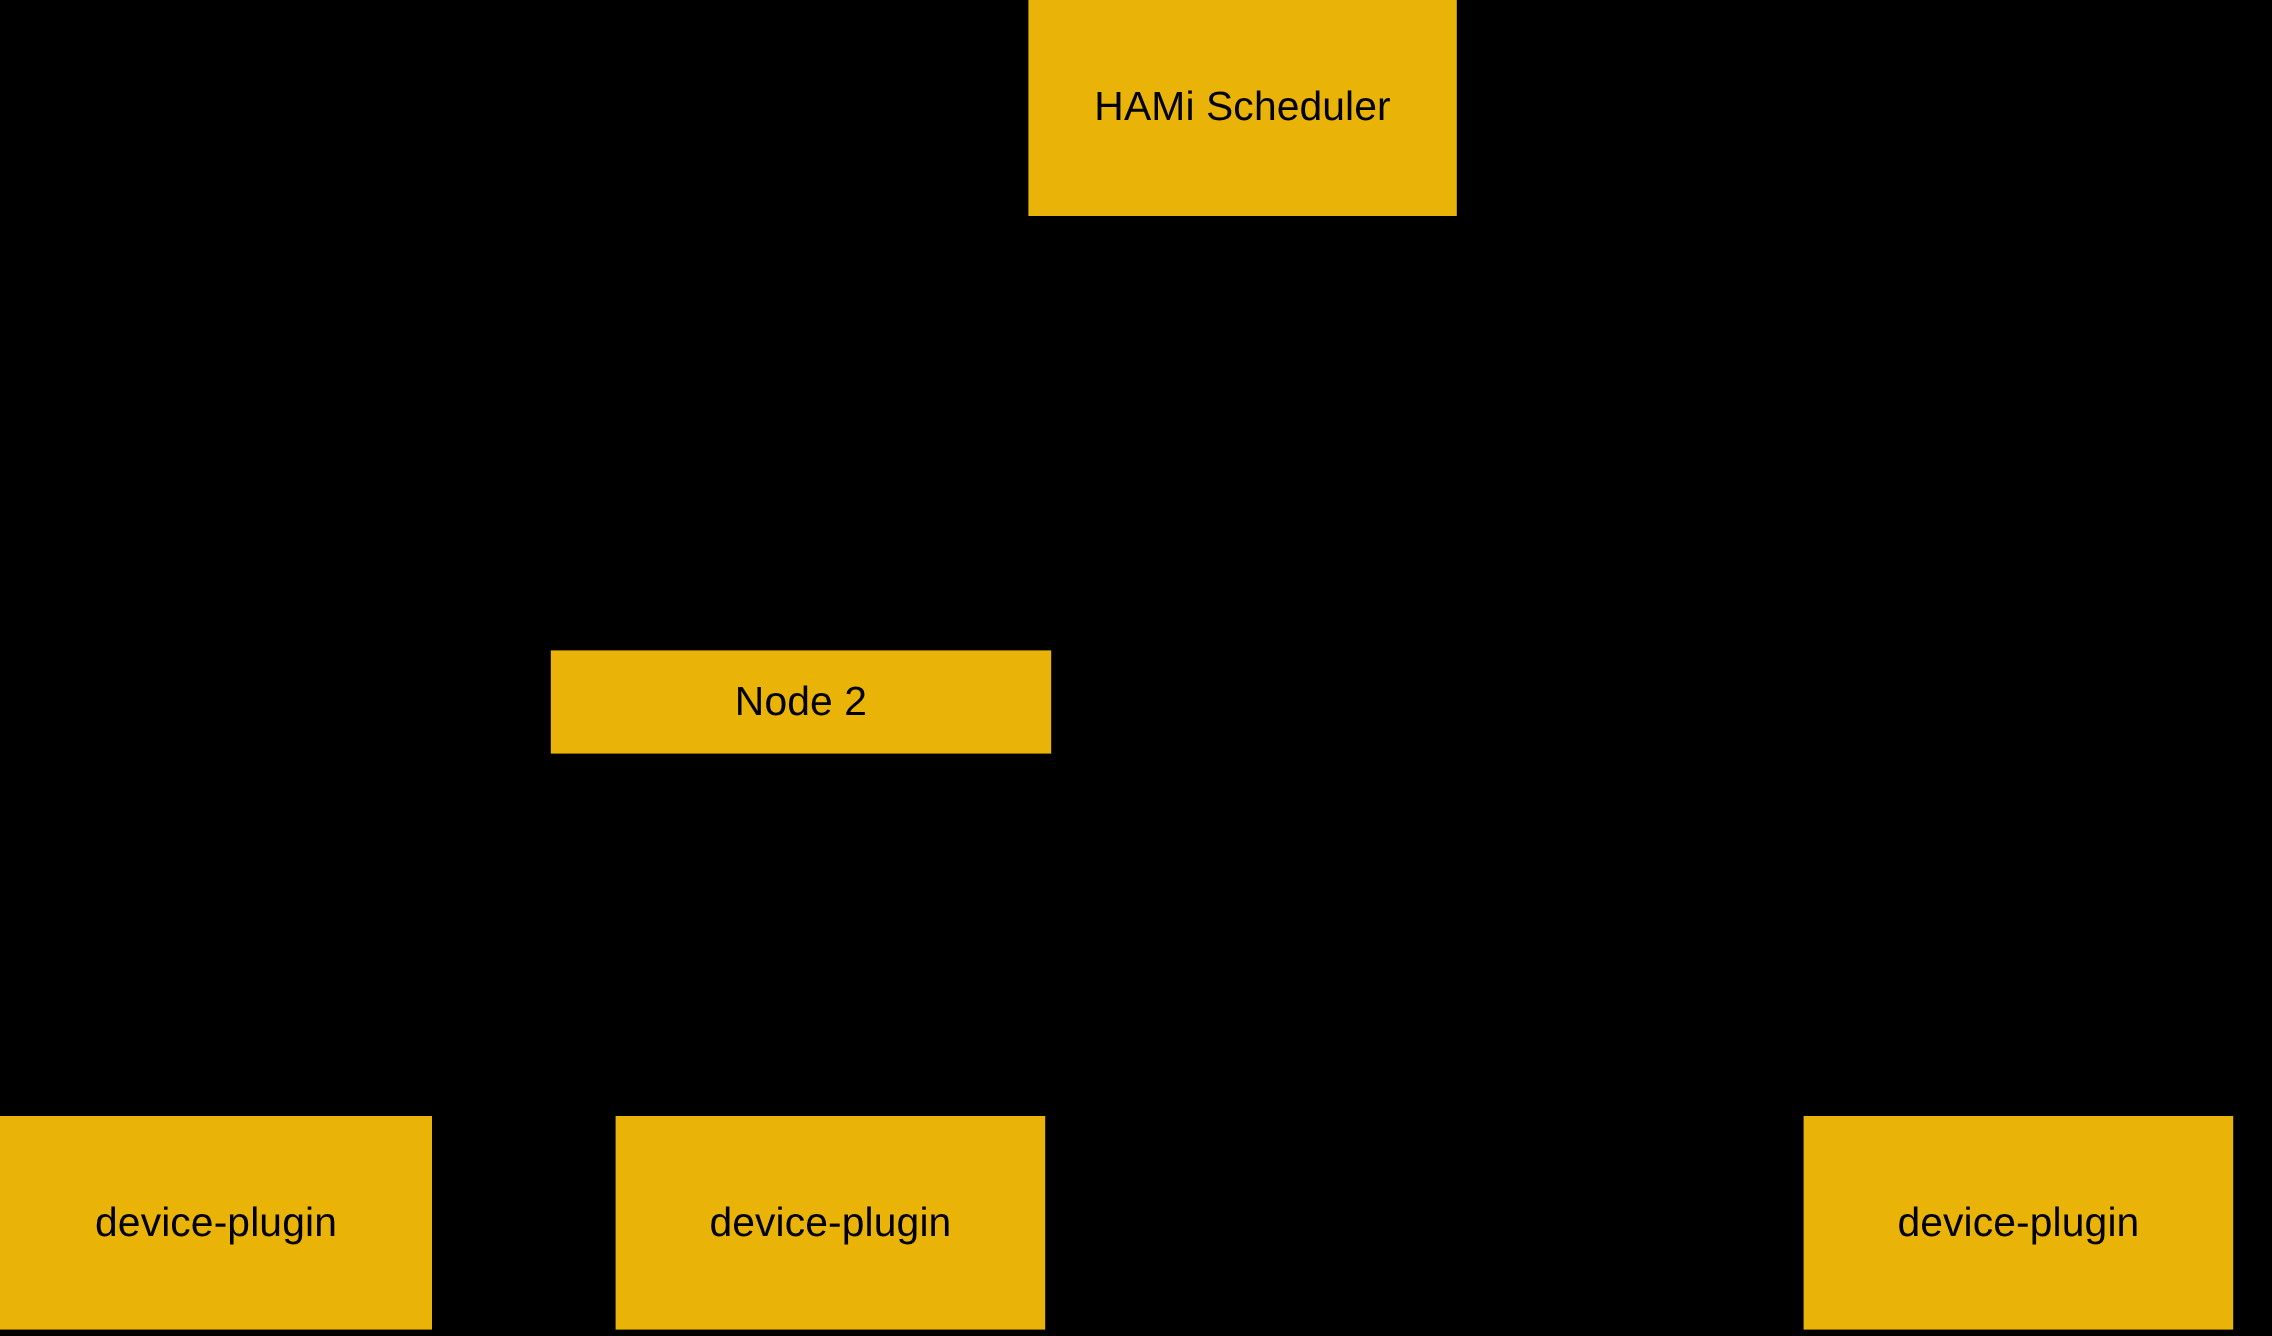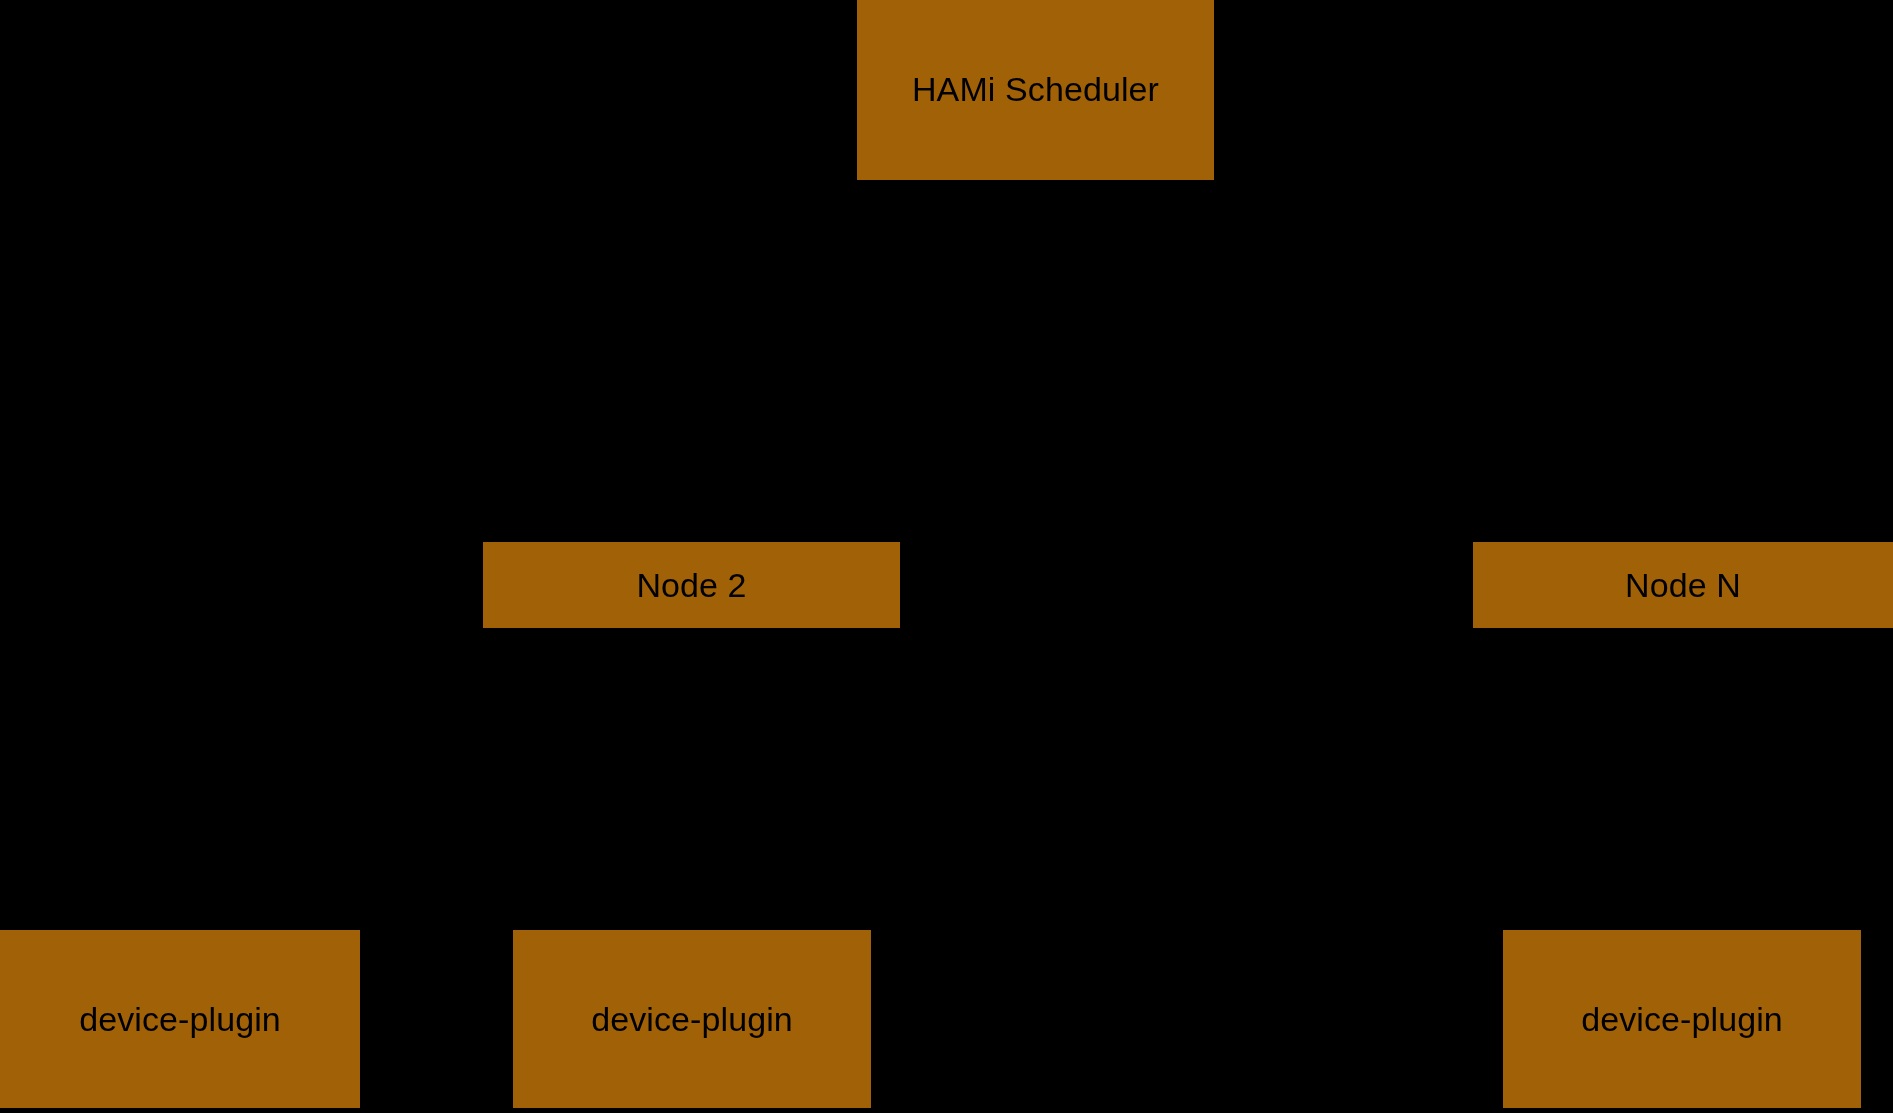--- a/index.html
+++ b/index.html
@@ -13,21 +13,21 @@
   }
   #diagram-canvas {
     position: relative;
     width: 1893px;
     height: 1113px;
     background: #000000;
     overflow: hidden;
   }
   .node-box {
     position: absolute;
-    background: #a16207;
+    background: #eab308;
     color: #000000;
     display: flex;
     align-items: center;
     justify-content: center;
     box-sizing: border-box;
     font-size: 34px;
     line-height: 1;
     letter-spacing: 0.1px;
     white-space: nowrap;
     -webkit-font-smoothing: antialiased;
@@ -51,21 +51,21 @@
   }
 
   
   #box-node-1 {
     left: 2px;
     top: 542px;
     width: 420px;
     height: 86px;
   }
   #box-node-2 {
-    left: 483px;
+    left: 459px;
     top: 542px;
     width: 417px;
     height: 86px;
   }
   #box-node-n {
     left: 1473px;
     top: 542px;
     width: 420px;
     height: 86px;
   }
@@ -97,23 +97,20 @@
 
   <div class="node-box" id="box-scheduler">
     <span class="box-label">HAMi Scheduler</span>
   </div>
 
 
   <div class="node-box" id="box-node-2">
     <span class="box-label">Node 2</span>
   </div>
 
-  <div class="node-box" id="box-node-n">
-    <span class="box-label">Node N</span>
-  </div>
 
   <div class="node-box" id="box-device-plugin-1">
     <span class="box-label">device-plugin</span>
   </div>
 
   <div class="node-box" id="box-device-plugin-2">
     <span class="box-label">device-plugin</span>
   </div>
 
   <div class="node-box" id="box-device-plugin-3">

